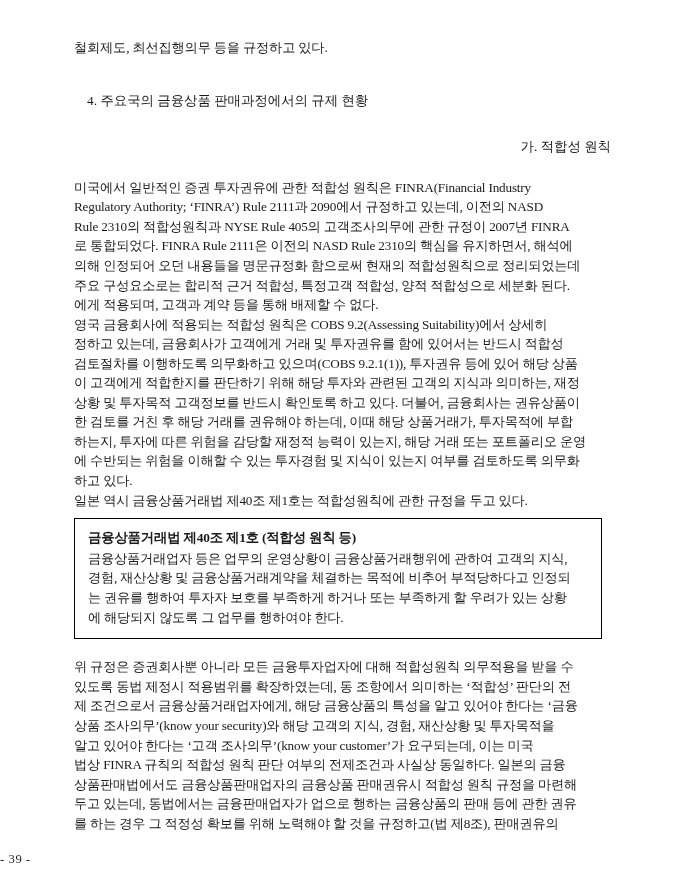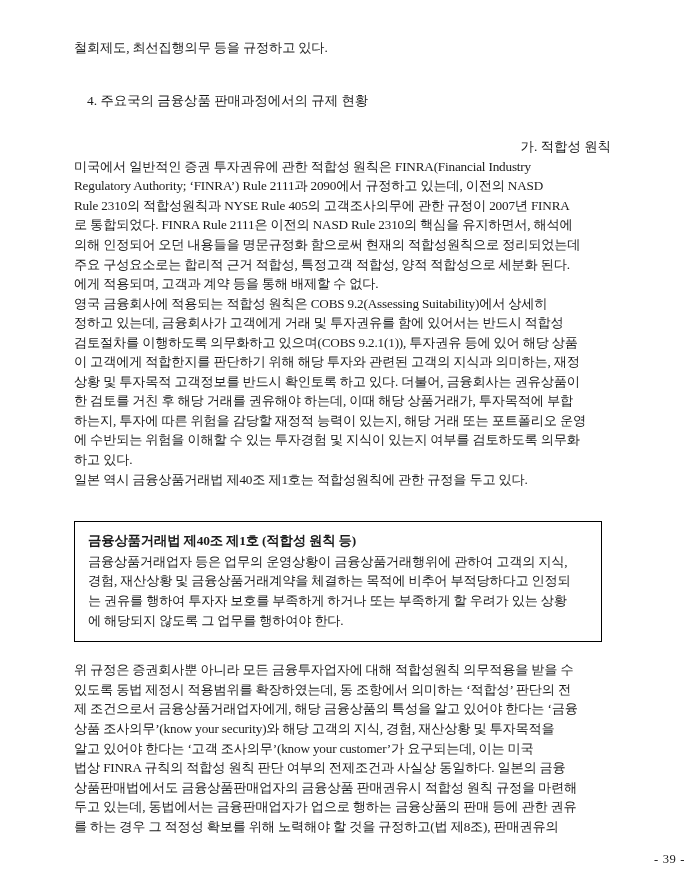--- a/index.html
+++ b/index.html
@@ -42,32 +42,33 @@
   }
   .heading-sub {
     font-size: 13.4px;
     line-height: 19.6px;
     margin-top: 27px;
     padding-left: 28px;
     white-space: nowrap;
     text-align: right;
   }
   .para {
+    margin-top: 21px;
   }
   .para.tight {
     margin-top: 0;
   }
   .para .ln {
     font-size: 13.2px;
     line-height: 19.55px;
     letter-spacing: -0.18px;
     white-space: nowrap;
   }
   .quote-box {
-    margin-top: 32px;
+    margin-top: 8px;
     border: 1.2px solid #000000;
     box-sizing: border-box;
     padding: 9px 12px 11px 13px;
     width: 528px;
   }
   .quote-box .qtitle {
     font-size: 13.4px;
     line-height: 20.5px;
     font-weight: bold;
     white-space: nowrap;
@@ -80,21 +81,21 @@
     white-space: nowrap;
   }
   .after-box {
     margin-top: 18px;
   }
   .page-number {
     position: absolute;
     left: 0;
     right: 0;
     top: 852px;
-    text-align: right;
+    text-align: left;
     font-size: 12.6px;
     letter-spacing: 0.6px;
   }
 </style>
 </head>
 <body>
 
 <div class="page">
 
   <div class="line-text intro-line">철회제도, 최선집행의무 등을 규정하고 있다.</div>

